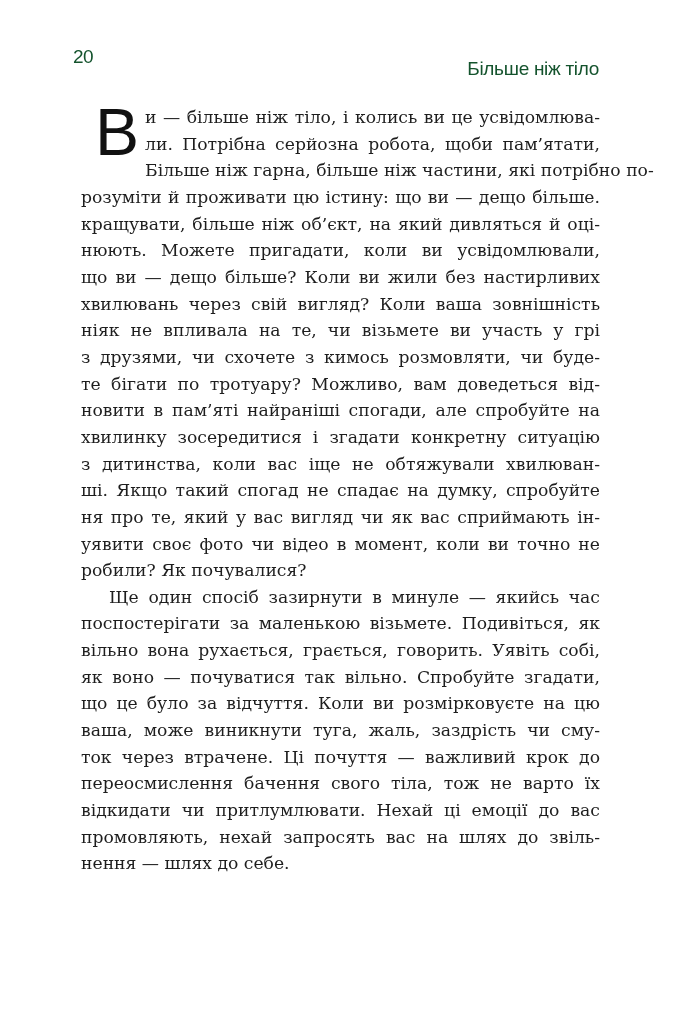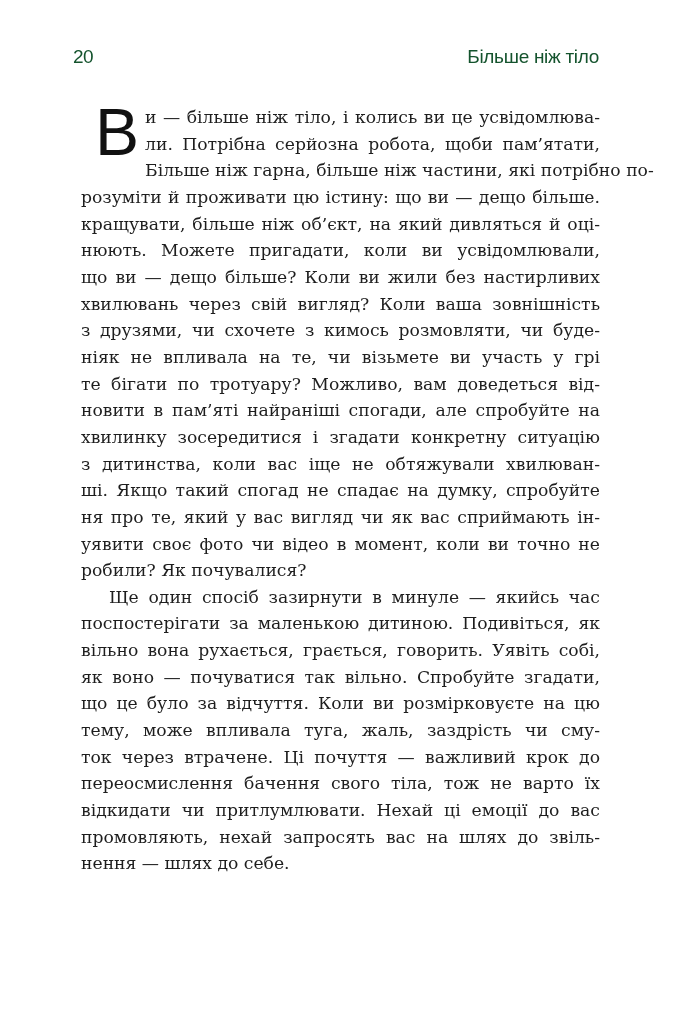--- a/index.html
+++ b/index.html
@@ -2,21 +2,21 @@
 <html><head>
 <meta charset="utf-8">
 <style>
   html, body { margin: 0; padding: 0; background: #ffffff; }
   body { width: 683px; height: 1024px; position: relative; overflow: hidden; }
   .page-header {
     position: absolute; left: 73px; right: 84px; top: 46px; height: 28px;
     font-family: "Liberation Sans", sans-serif; font-size: 19px; color: #14532d;
   }
   .page-number { position: absolute; left: 0; top: 0; letter-spacing: -0.5px; }
-  .running-title { position: absolute; right: 0; top: 0; letter-spacing: -0.3px; }
+  .running-title { position: absolute; right: 0; top: 12px; letter-spacing: -0.3px; }
   .body-text {
     position: absolute; left: 73px; top: 104px; width: 527px;
     font-family: "DejaVu Serif", serif; font-size: 17.2px; line-height: 26.65px;
     color: #1e1e1e; text-align: justify; hyphens: manual;
   }
   .line { display: block; white-space: nowrap; text-align-last: justify; text-align: justify; margin-left: 8px; }
   .line.last { text-align-last: left; }
   .dropcap-wrap { position: relative; }
   .dropcap {
     float: left; font-family: "Liberation Sans", sans-serif; font-size: 66px;
@@ -36,37 +36,37 @@
   <div class="paragraph dropcap-wrap">
     <span class="dropcap">В</span>
     <span class="line">и — більше ніж тіло, і колись ви це усвідомлюва-</span>
     <span class="line">ли. Потрібна серйозна робота, щоби пам’ятати,</span>
     <span class="line">Більше ніж гарна, більше ніж частини, які потрібно по-</span>
     <span class="line">розуміти й проживати цю істину: що ви — дещо більше.</span>
     <span class="line">кращувати, більше ніж об’єкт, на який дивляться й оці-</span>
     <span class="line">нюють. Можете пригадати, коли ви усвідомлювали,</span>
     <span class="line">що ви — дещо більше? Коли ви жили без настирливих</span>
     <span class="line">хвилювань через свій вигляд? Коли ваша зовнішність</span>
+    <span class="line">ніяк не впливала на те, чи візьмете ви участь у грі</span>
     <span class="line">з друзями, чи схочете з кимось розмовляти, чи буде-</span>
-    <span class="line">ніяк не впливала на те, чи візьмете ви участь у грі</span>
     <span class="line">те бігати по тротуару? Можливо, вам доведеться від-</span>
     <span class="line">новити в пам’яті найраніші спогади, але спробуйте на</span>
     <span class="line">хвилинку зосередитися і згадати конкретну ситуацію</span>
     <span class="line">з дитинства, коли вас іще не обтяжували хвилюван-</span>
     <span class="line">ші. Якщо такий спогад не спадає на думку, спробуйте</span>
     <span class="line">ня про те, який у вас вигляд чи як вас сприймають ін-</span>
     <span class="line">уявити своє фото чи відео в момент, коли ви точно не</span>
     <span class="line last">робили? Як почувалися?</span>
   </div>
   <div class="paragraph">
     <span class="line indent">Ще один спосіб зазирнути в минуле — якийсь час</span>
-    <span class="line">поспостерігати за маленькою дитиною. Подивіться, як</span>
+    <span class="line">поспостерігати за маленькою візьмете. Подивіться, як</span>
     <span class="line">вільно вона рухається, грається, говорить. Уявіть собі,</span>
     <span class="line">як воно — почуватися так вільно. Спробуйте згадати,</span>
     <span class="line">що це було за відчуття. Коли ви розмірковуєте на цю</span>
-    <span class="line">тему, може впливала туга, жаль, заздрість чи сму-</span>
+    <span class="line">ваша, може виникнути туга, жаль, заздрість чи сму-</span>
     <span class="line">ток через втрачене. Ці почуття — важливий крок до</span>
     <span class="line">переосмислення бачення свого тіла, тож не варто їх</span>
     <span class="line">відкидати чи притлумлювати. Нехай ці емоції до вас</span>
     <span class="line">промовляють, нехай запросять вас на шлях до звіль-</span>
     <span class="line last">нення — шлях до себе.</span>
   </div>
 </div>
 
 </body></html>

